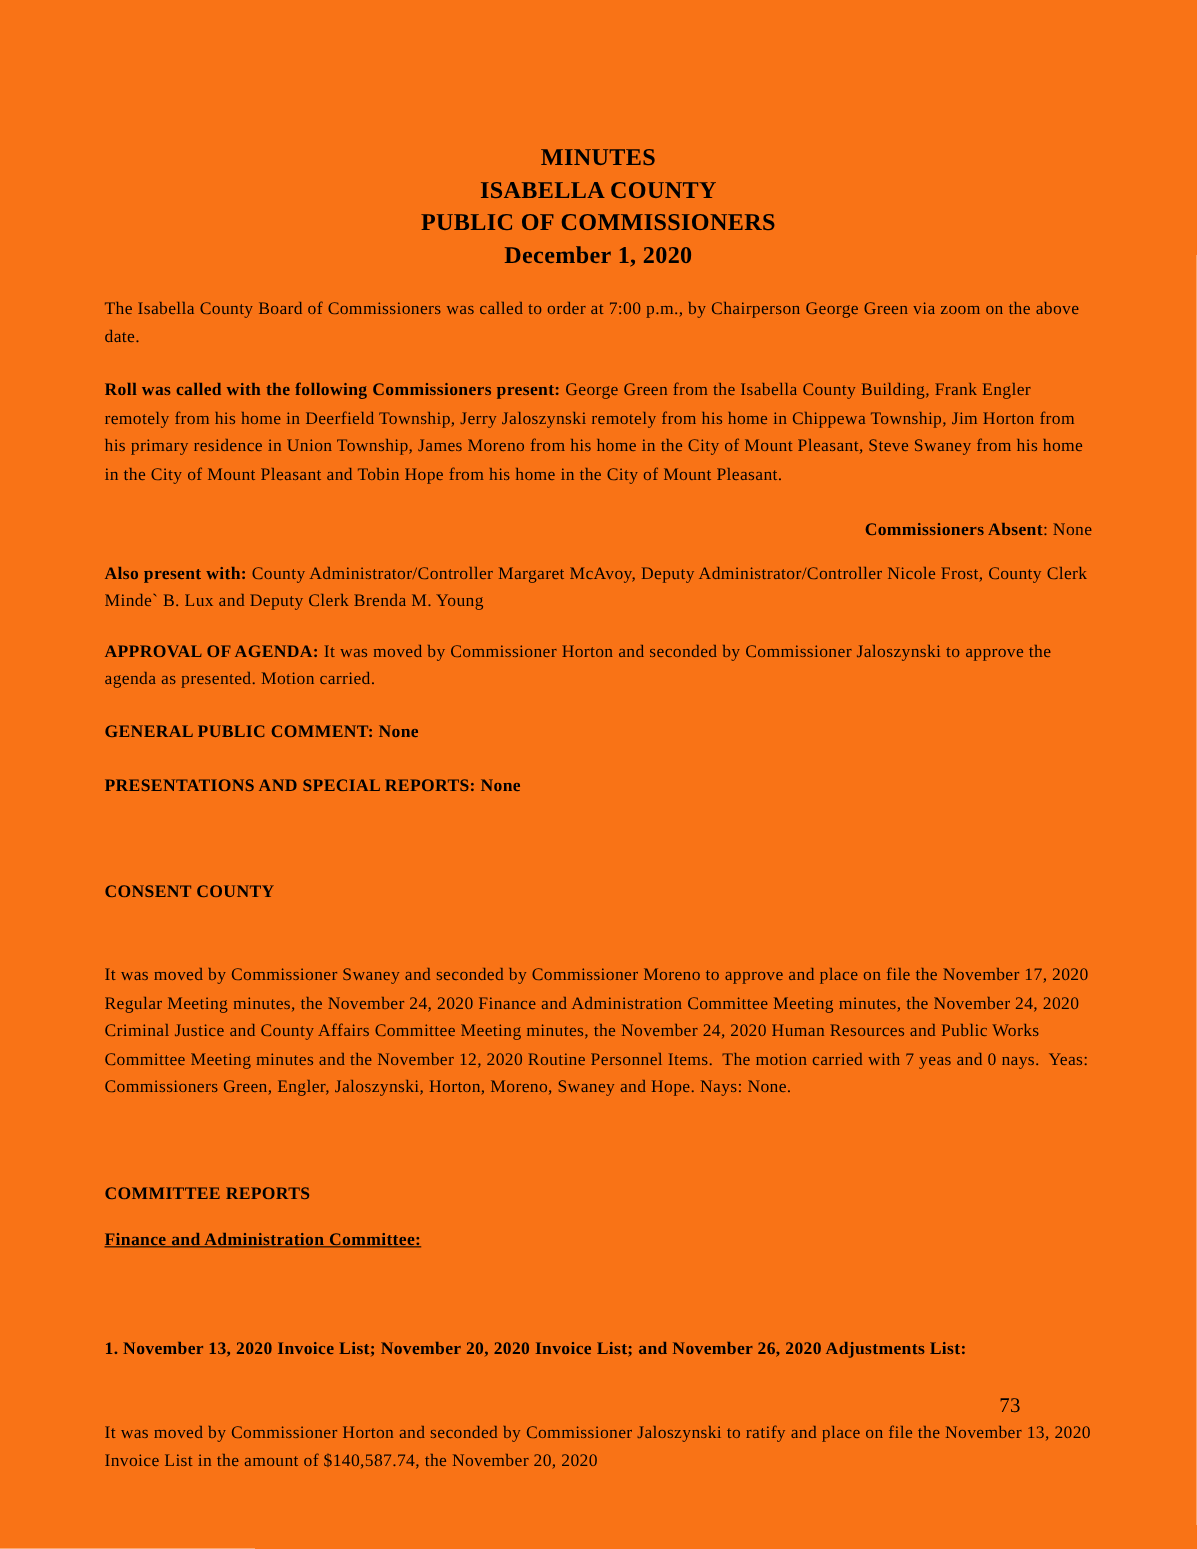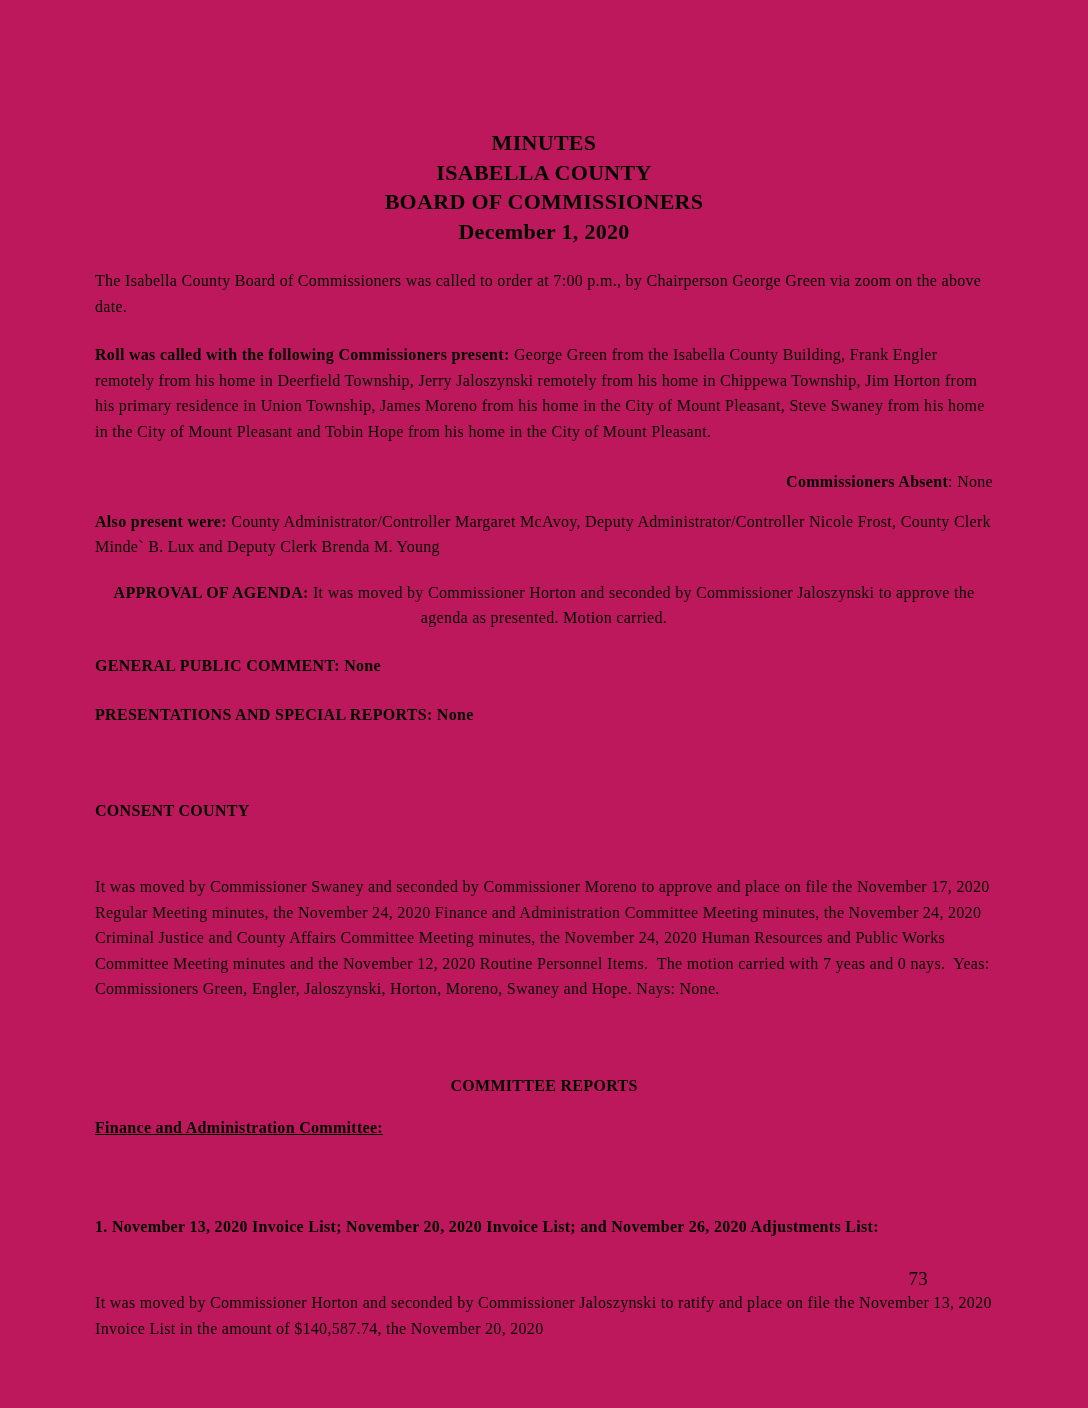--- a/index.html
+++ b/index.html
@@ -4,21 +4,21 @@
 <style>
   html, body {
     margin: 0;
     padding: 0;
     background: #ffffff;
   }
   .page {
     position: relative;
     width: 1088px;
     height: 1408px;
-    background: #be185d;
+    background: #f97316;
     color: #000000;
     font-family: "Liberation Serif", "DejaVu Serif", serif;
     overflow: hidden;
   }
   .content {
     padding: 128px 95px 0 95px;
   }
   .title-block {
     text-align: center;
     font-weight: bold;
@@ -34,53 +34,53 @@
     white-space: pre-wrap;
     text-align: left;
   }
   .b { font-weight: bold; }
   .u { text-decoration: underline; }
   .mt22 { margin-top: 22px; }
   .mt19 { margin-top: 19px; }
   .mt23 { margin-top: 23px; }
   .mt25 { margin-top: 25px; text-align: right; }
   .mt14 { margin-top: 14px; }
-  .mt20 { margin-top: 20px; text-align: center; }
+  .mt20 { margin-top: 20px; }
   .mt24 { margin-top: 24px; }
   .mt17 { margin-top: 17px; }
   .page-number {
     position: absolute;
     top: 1266px;
     right: 160px;
     font-size: 19px;
     line-height: 25.5px;
     letter-spacing: 0.3px;
   }
 </style>
 </head>
 <body>
 
 <div class="page">
   <div class="content">
 
     <header class="title-block">
       <div>MINUTES</div>
       <div>ISABELLA COUNTY</div>
-      <div>BOARD OF COMMISSIONERS</div>
+      <div>PUBLIC OF COMMISSIONERS</div>
       <div>December 1, 2020</div>
     </header>
 
     <p class="para mt22"><span>The Isabella County Board of Commissioners was called to order at 7:00 p.m., by Chairperson George Green via zoom on the above date.</span></p>
 
 
     <p class="para mt23"><span class="b">Roll was called with the following Commissioners present:</span><span> George Green from the Isabella County Building, Frank Engler remotely from his home in Deerfield Township, Jerry Jaloszynski remotely from his home in Chippewa Township, Jim Horton from his primary residence in Union Township, James Moreno from his home in the City of Mount Pleasant, Steve Swaney from his home in the City of Mount Pleasant and Tobin Hope from his home in the City of Mount Pleasant.</span></p>
 
     <p class="para mt25"><span class="b">Commissioners Absent</span><span>: None</span></p>
 
-    <p class="para mt14"><span class="b">Also present were:</span><span> County Administrator/Controller Margaret McAvoy, Deputy Administrator/Controller Nicole Frost, County Clerk Minde` B. Lux and Deputy Clerk Brenda M. Young</span></p>
+    <p class="para mt14"><span class="b">Also present with:</span><span> County Administrator/Controller Margaret McAvoy, Deputy Administrator/Controller Nicole Frost, County Clerk Minde` B. Lux and Deputy Clerk Brenda M. Young</span></p>
 
     <p class="para mt20"><span class="b">APPROVAL OF AGENDA:</span><span> It was moved by Commissioner Horton and seconded by Commissioner Jaloszynski to approve the agenda as presented. Motion carried.</span></p>
 
     <p class="para mt22"><span class="b">GENERAL PUBLIC COMMENT: None</span></p>
 
     <p class="para mt24"><span class="b">PRESENTATIONS AND SPECIAL REPORTS: None</span></p>
 
     <div class="para mt19">
       <div class="b">CONSENT COUNTY</div>
       <div>It was moved by Commissioner Swaney and seconded by Commissioner Moreno to approve and place on file the November 17, 2020 Regular Meeting minutes, the November 24, 2020 Finance and Administration Committee Meeting minutes, the November 24, 2020 Criminal Justice and County Affairs Committee Meeting minutes, the November 24, 2020 Human Resources and Public Works Committee Meeting minutes and the November 12, 2020 Routine Personnel Items.  The motion carried with 7 yeas and 0 nays.  Yeas: Commissioners Green, Engler, Jaloszynski, Horton, Moreno, Swaney and Hope. Nays: None.</div>

